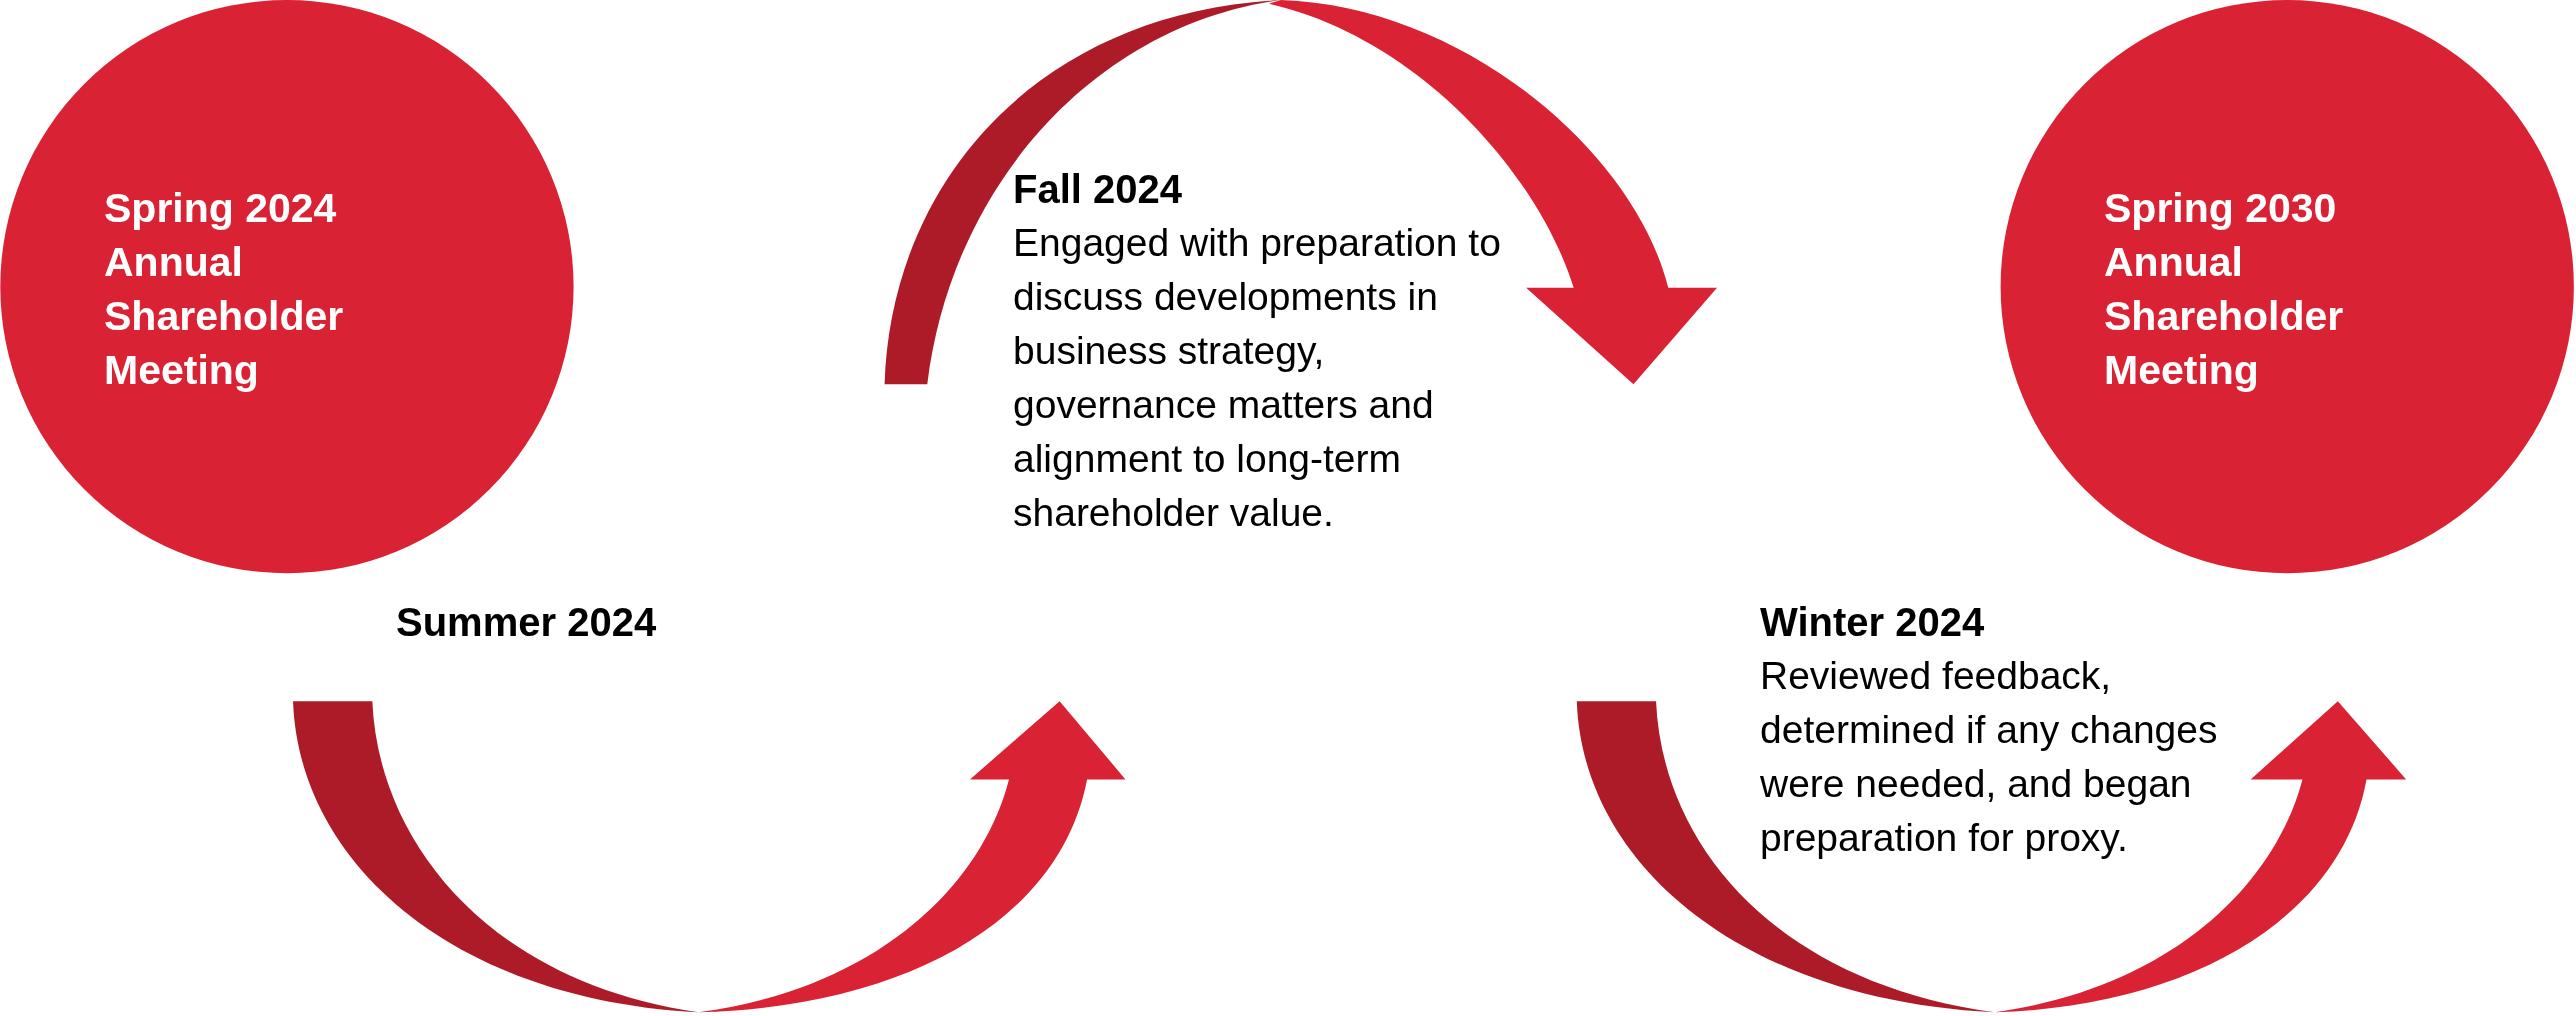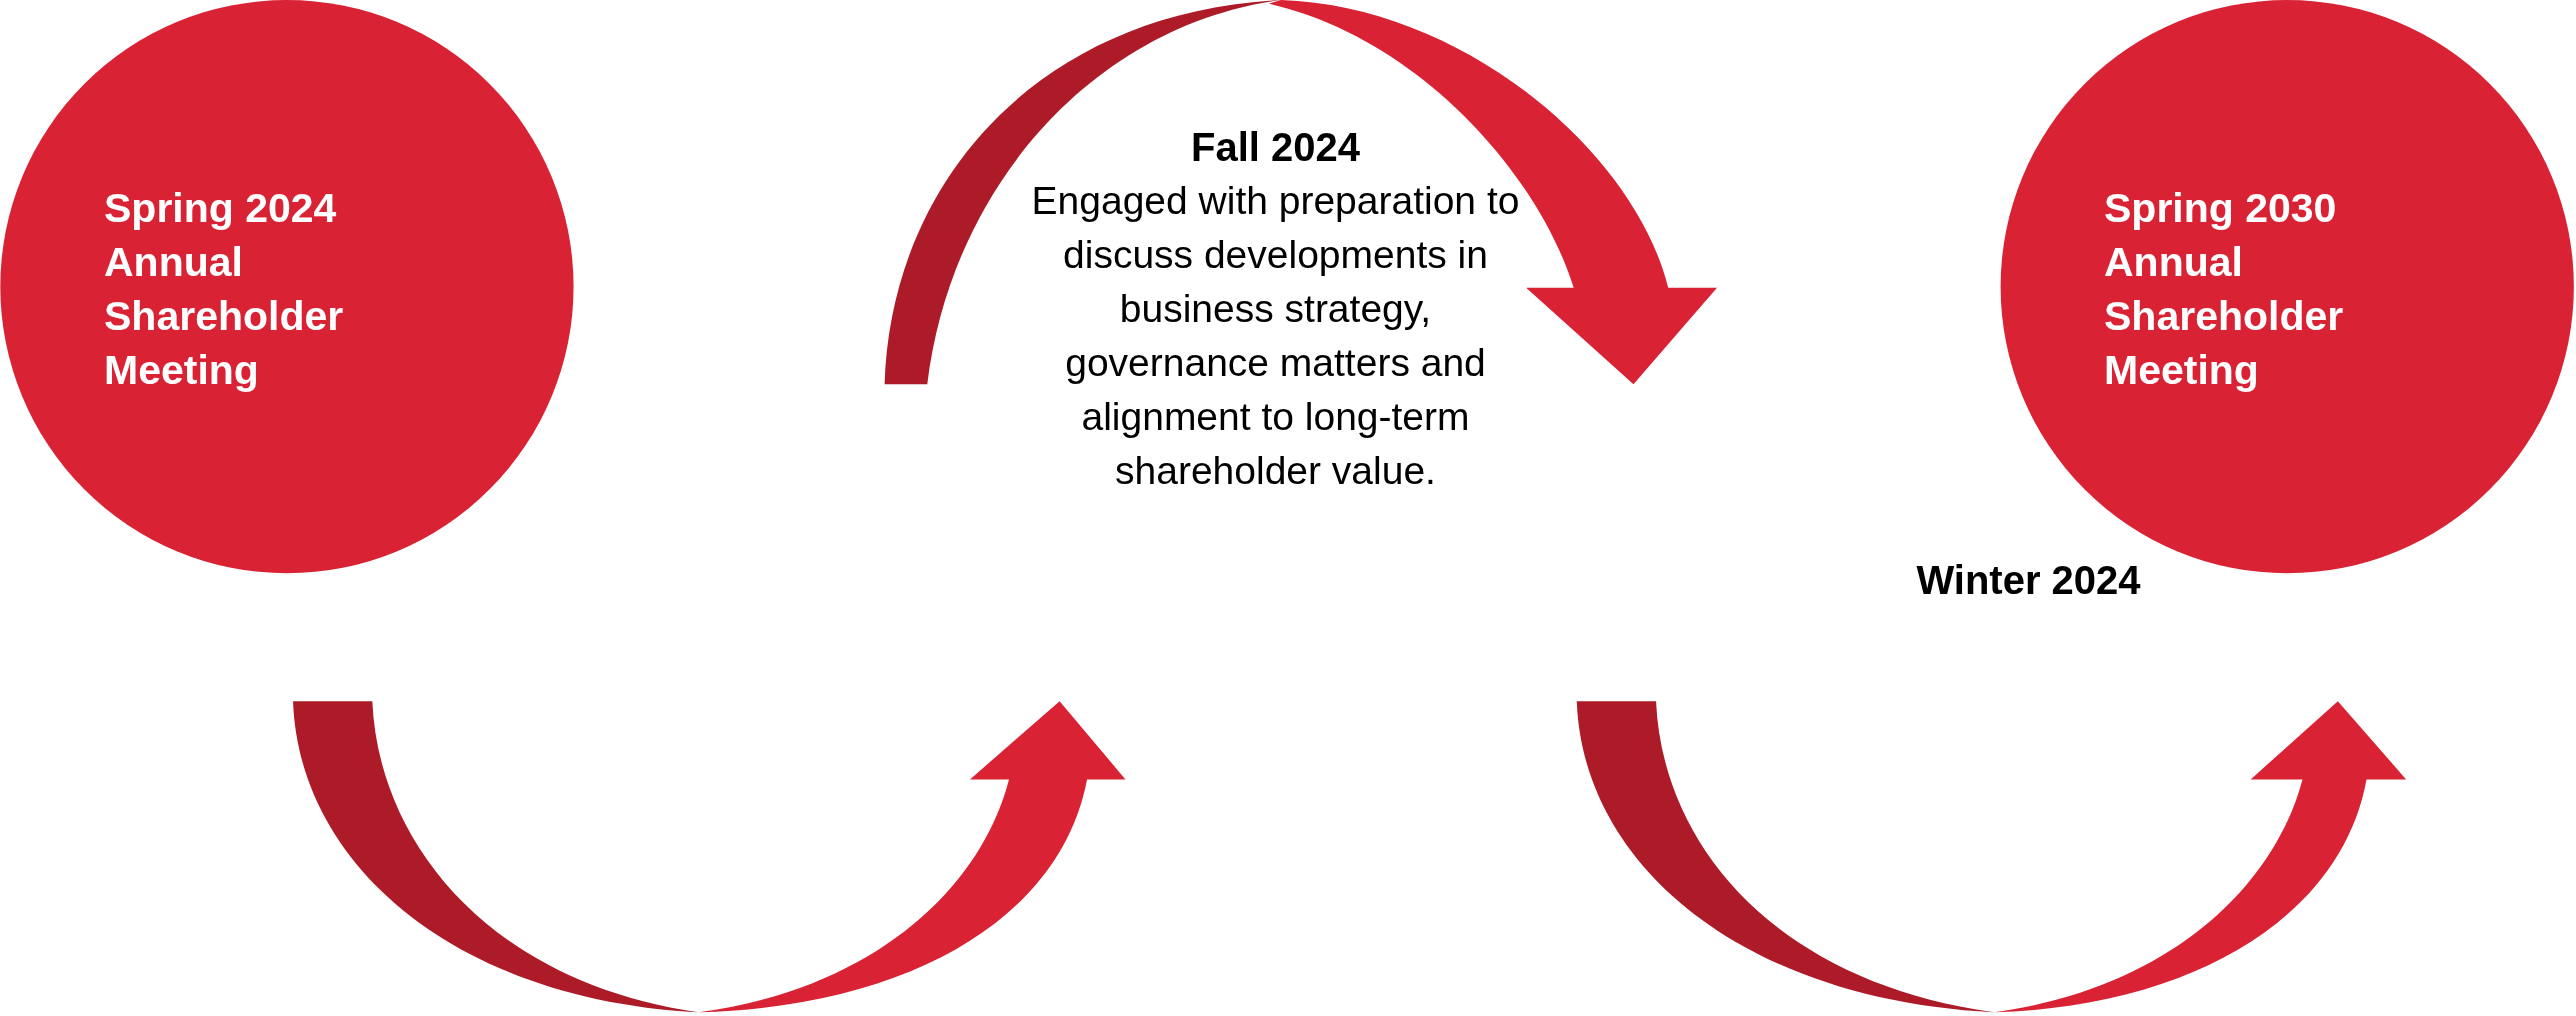--- a/index.html
+++ b/index.html
@@ -3,21 +3,21 @@
   <meta charset="utf-8">
   <style>
     html, body { margin: 0; padding: 0; background: #ffffff; }
     body { width: 2576px; height: 1016px; position: relative; overflow: hidden;
            font-family: "Liberation Sans", sans-serif; }
     svg.art { position: absolute; left: 0; top: 0; }
     .circle-label {
       position: absolute; color: #ffffff; font-weight: bold; 
       font-size: 41px; line-height: 54px; width: 366px;
     }
-    .stage { position: absolute; text-align: center; color: #000000; }
+    .stage { position: absolute; color: #000000; margin-top: 42px; }
     .stage .title { font-weight: bold; font-size: 40px; line-height: 54px; display: block; }
     .stage .desc { font-size: 39px; line-height: 54px; display: block; }
   </style>
 </head>
 <body>
 
 <svg class="art" width="2576" height="1016" viewBox="0 0 4223 1666">
   <defs>
     <linearGradient id="arcGrad" x1="0" y1="0" x2="1" y2="0">
       <stop offset="0" stop-color="#AD1B28"></stop>
@@ -55,23 +55,25 @@
 </div>
 
 <div class="circle-label" style="left:2104px; top:181px;">
   <div>Spring 2030</div>
   <div>Annual</div>
   <div>Shareholder</div>
   <div>Meeting</div>
 </div>
 
 <div class="stage" style="left:396px; top:553px; width:604px;">
+  <span class="title">Summer 2024</span>
 </div>
 
 <div class="stage" style="left:1013px; top:120px; width:525px;">
   <span class="title">Fall 2024</span>
   <span class="desc">Engaged with preparation to discuss developments in business strategy, governance matters and alignment to long-term shareholder value.</span>
 </div>
 
 <div class="stage" style="left:1760px; top:553px; width:537px;">
   <span class="title">Winter 2024</span>
+  <span class="desc">Reviewed feedback, determined if any changes were needed, and began preparation for proxy.</span>
 </div>
 
 
 </body></html>

